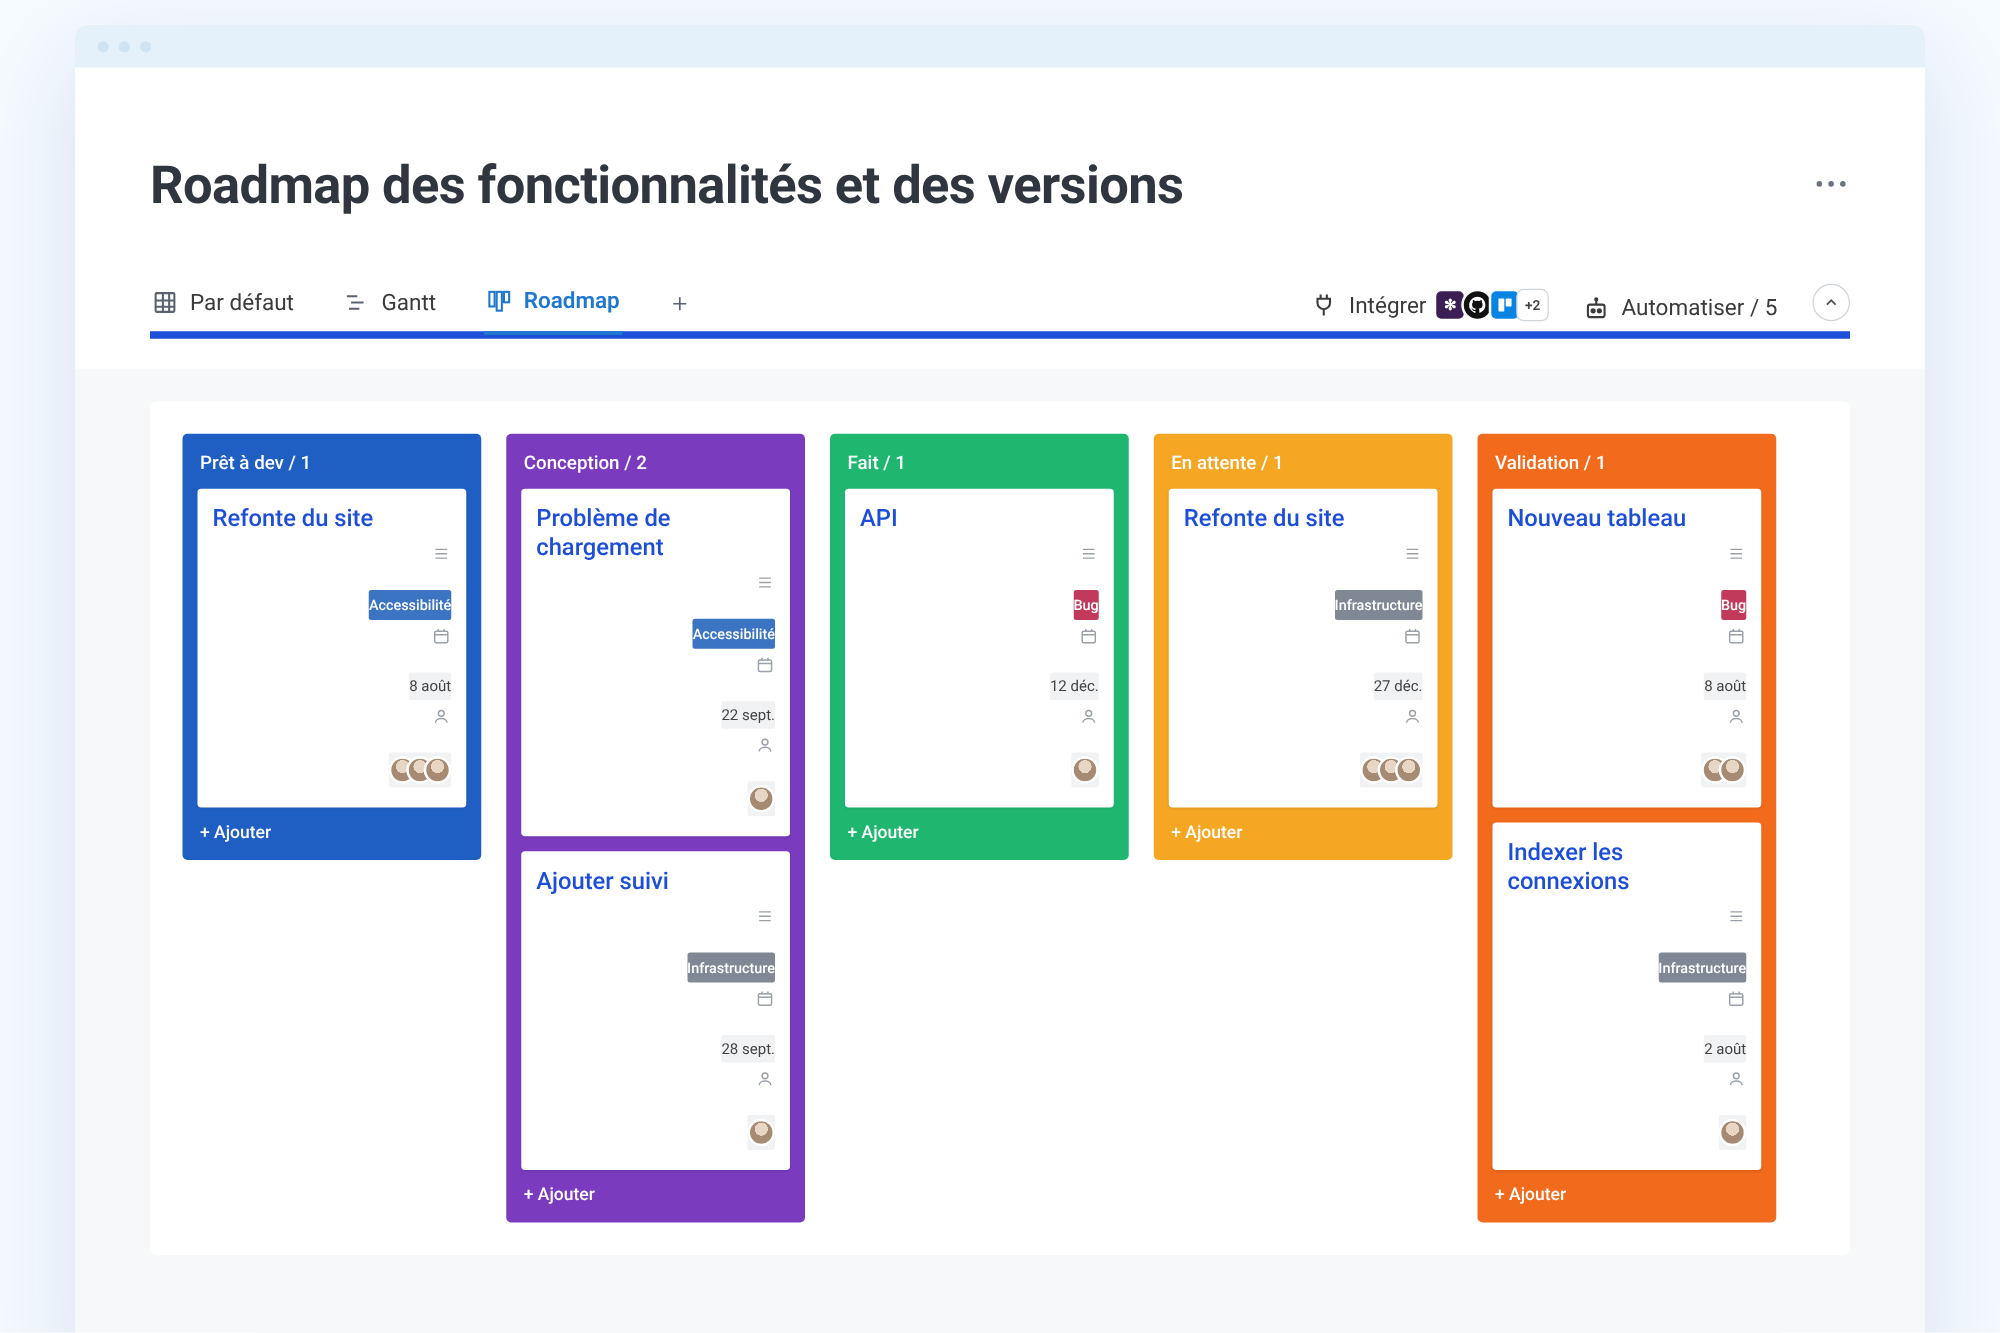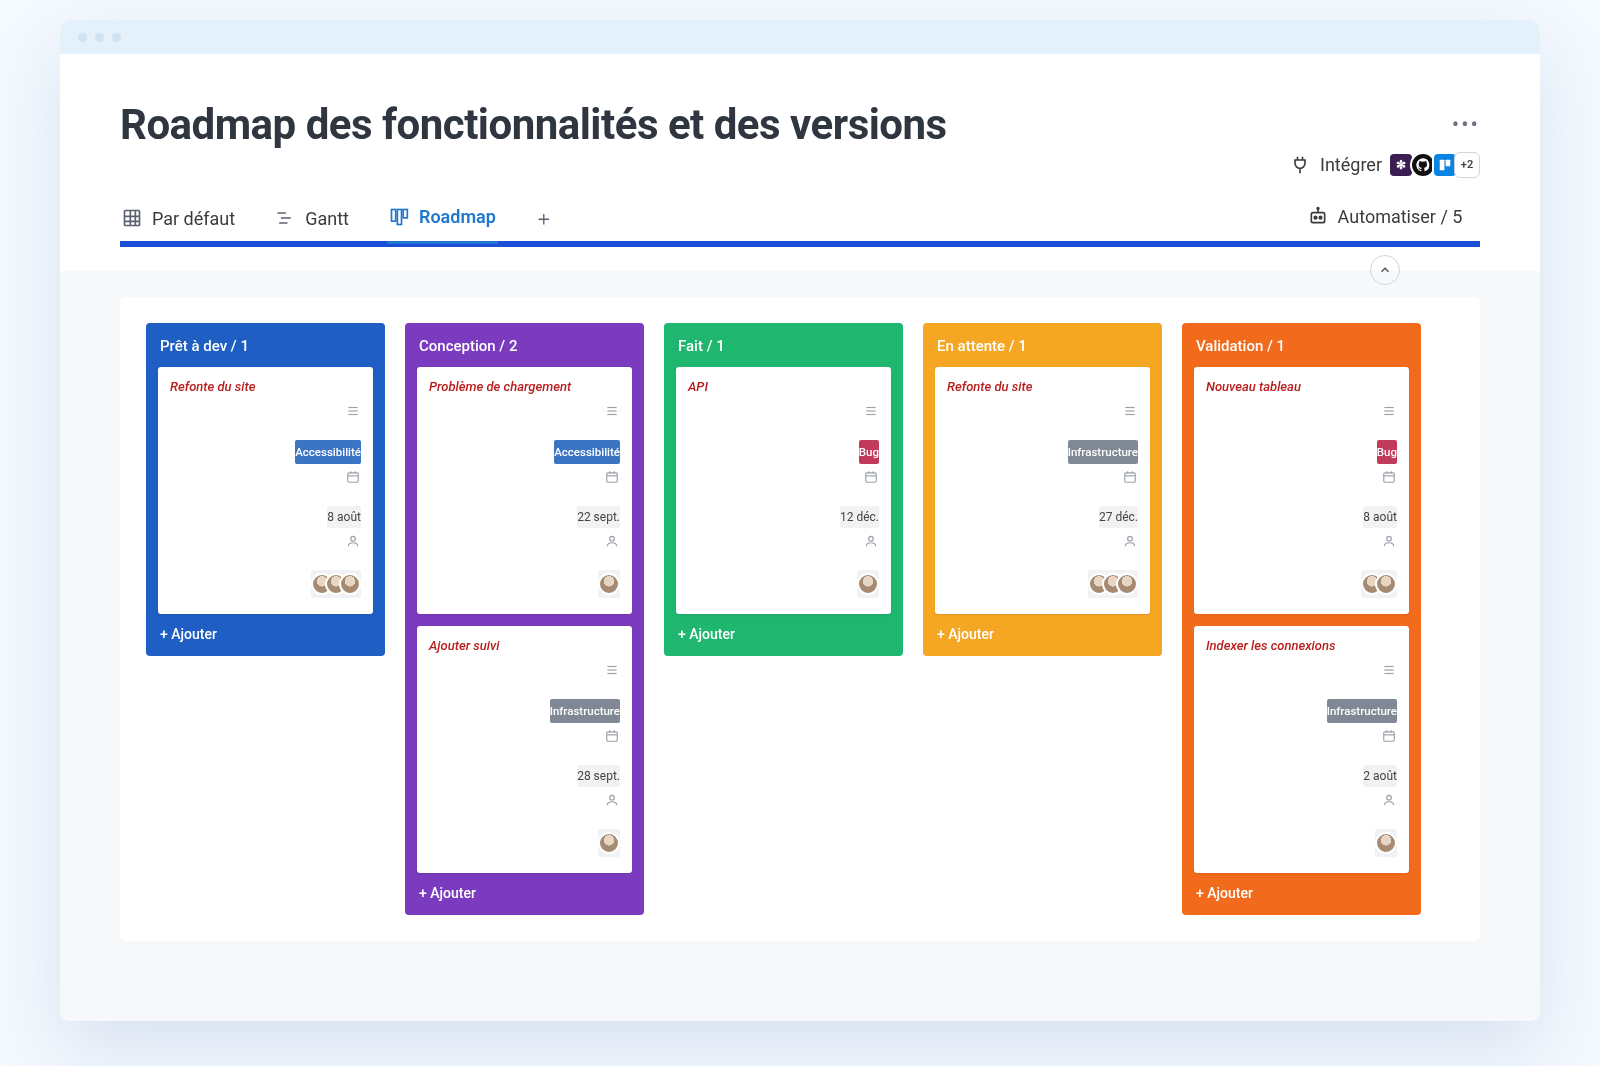--- a/index.html
+++ b/index.html
@@ -23,20 +23,21 @@
     align-items: center;
     padding-left: 18px;
     gap: 8px;
   }
   .dot { width: 9px; height: 9px; border-radius: 50%; background: #cfe3f2; }
   .page { padding: 46px 60px 0 60px; }
   .page-head {
     display: flex;
     align-items: center;
     justify-content: space-between;
+    margin-top: 24px;
   }
   .page-title {
     font-size: 42px;
     font-weight: 700;
     color: #2f3640;
     letter-spacing: -0.5px;
   }
   .more { color: #6b7280; font-size: 22px; letter-spacing: 2px; cursor: pointer; }
   .toolbar {
     display: flex;
@@ -55,21 +56,21 @@
     font-size: 18px;
     height: 52px;
     cursor: pointer;
     padding: 0 2px;
   }
   .view-tab.active { color: #1f77d0; border-bottom: 3px solid #1f77d0; font-weight: 600; }
   .view-tab .ico { color: #5a6270; }
   .view-tab.active .ico { color: #1f77d0; }
   .add-view { font-size: 20px; color: #5a6270; cursor: pointer; }
   .spacer { flex: 1; }
-  .right-tools { display: flex; align-items: center; gap: 28px; flex-direction: column; }
+  .right-tools { display: flex; align-items: flex-end; gap: 28px; }
   .tool { display: flex; align-items: center; gap: 10px; color: #3b3b3b; font-size: 18px; cursor: pointer; }
   .int-stack { display: flex; align-items: center; }
   .hex, .sq, .more-int {
     width: 26px; height: 26px; border-radius: 6px; display: flex; align-items: center; justify-content: center;
     margin-left: -4px; border: 2px solid #fff; font-size: 12px; font-weight: 600;
   }
   .hex { background: #3b1e54; color: #fff; }
   .sq.gh { background: #111; color: #fff; border-radius: 50%; }
   .sq.tr { background: #0984e3; color: #fff; }
   .more-int { background: #fff; border: 1px solid #d0d5db; color: #444; font-size: 11px; }
@@ -88,21 +89,21 @@
   }
   .col-title { font-size: 15px; font-weight: 500; margin-bottom: 12px; padding-left: 2px; }
   .card {
     background: #fff;
     color: #222;
     border-radius: 3px;
     padding: 12px 12px 10px 12px;
     margin-bottom: 12px;
     box-shadow: 0 1px 2px rgba(0,0,0,0.08);
   }
-  .card-title { font-size: 13px; font-weight: 500; margin-bottom: 10px; color: #b91c1c; font-style: italic; }
+  .card-title { font-size: 19px; font-weight: 500; margin-bottom: 10px; color: #1d4ed8; }
   .row { display: flex; align-items: flex-end; gap: 22px; margin-bottom: 6px; flex-direction: column; }
   .row-ico { width: 16px; display: flex; justify-content: center; color: #9aa1aa; font-size: 13px; }
   .row-val {
     flex: 1;
     font-size: 12px;
     text-align: center;
     padding: 4px 0;
     border-radius: 2px;
   }
   .tag { color: #fff; font-weight: 500; font-size: 11.5px; padding: 5px 0; }

